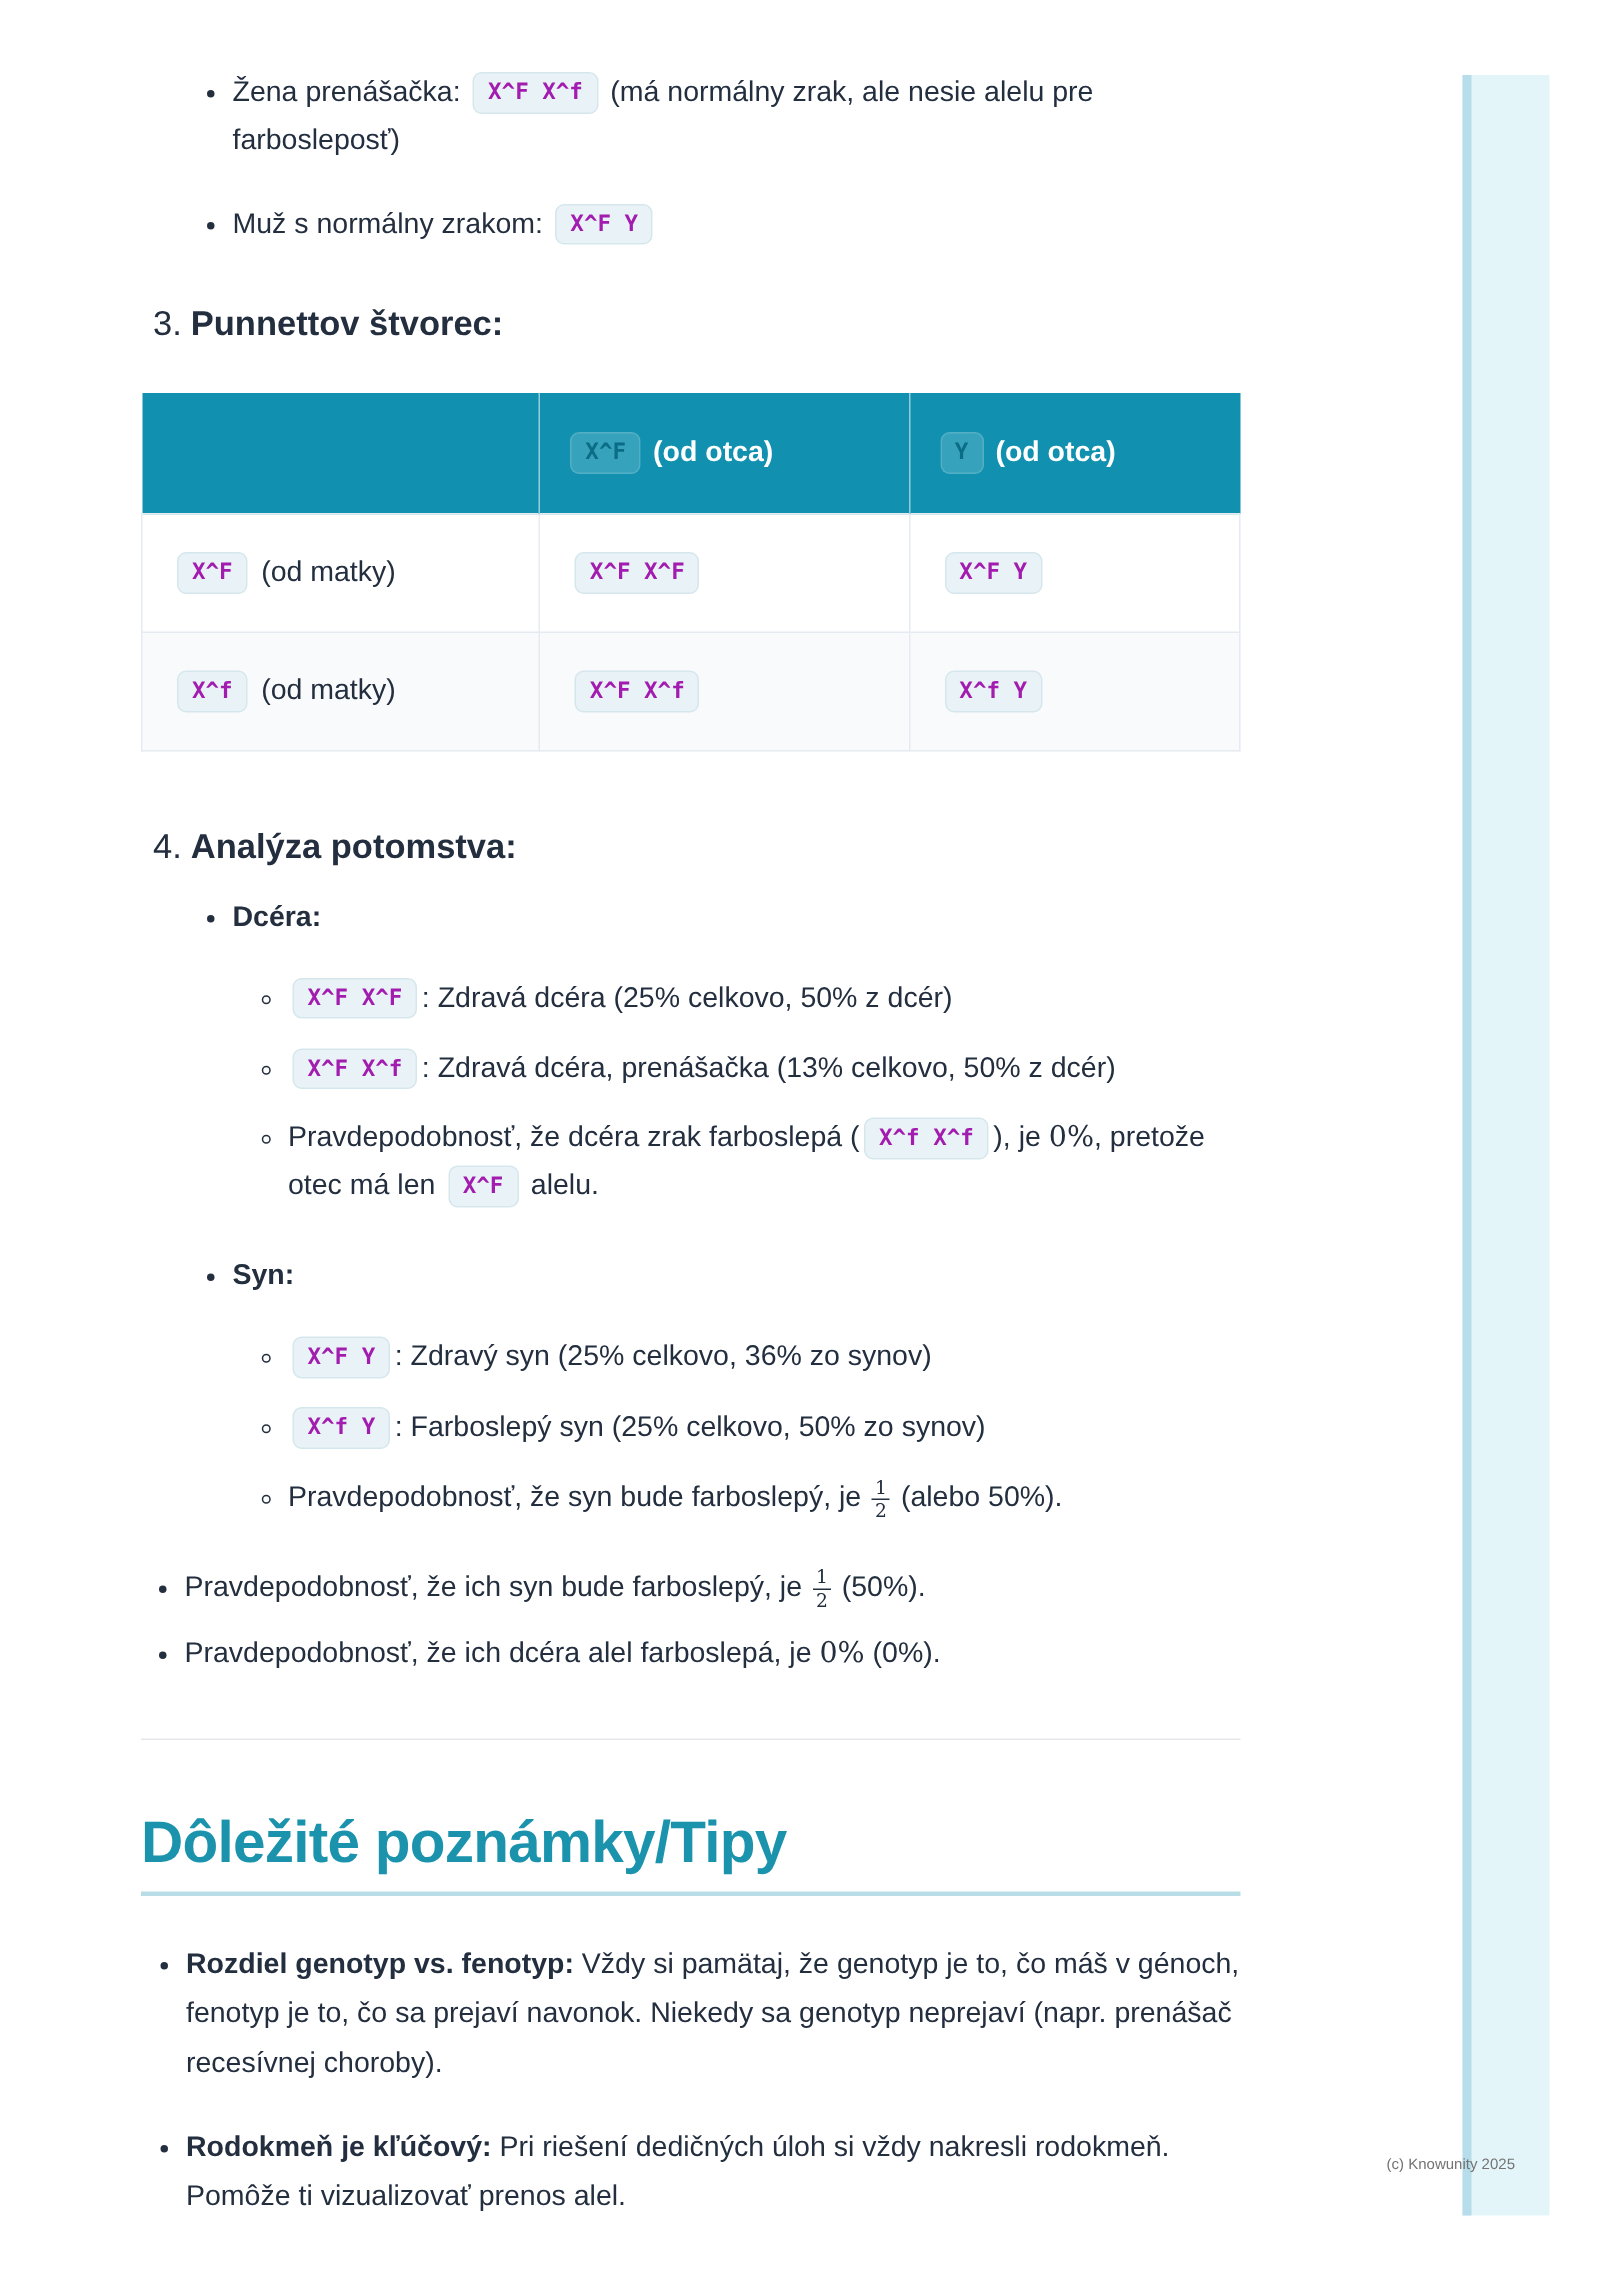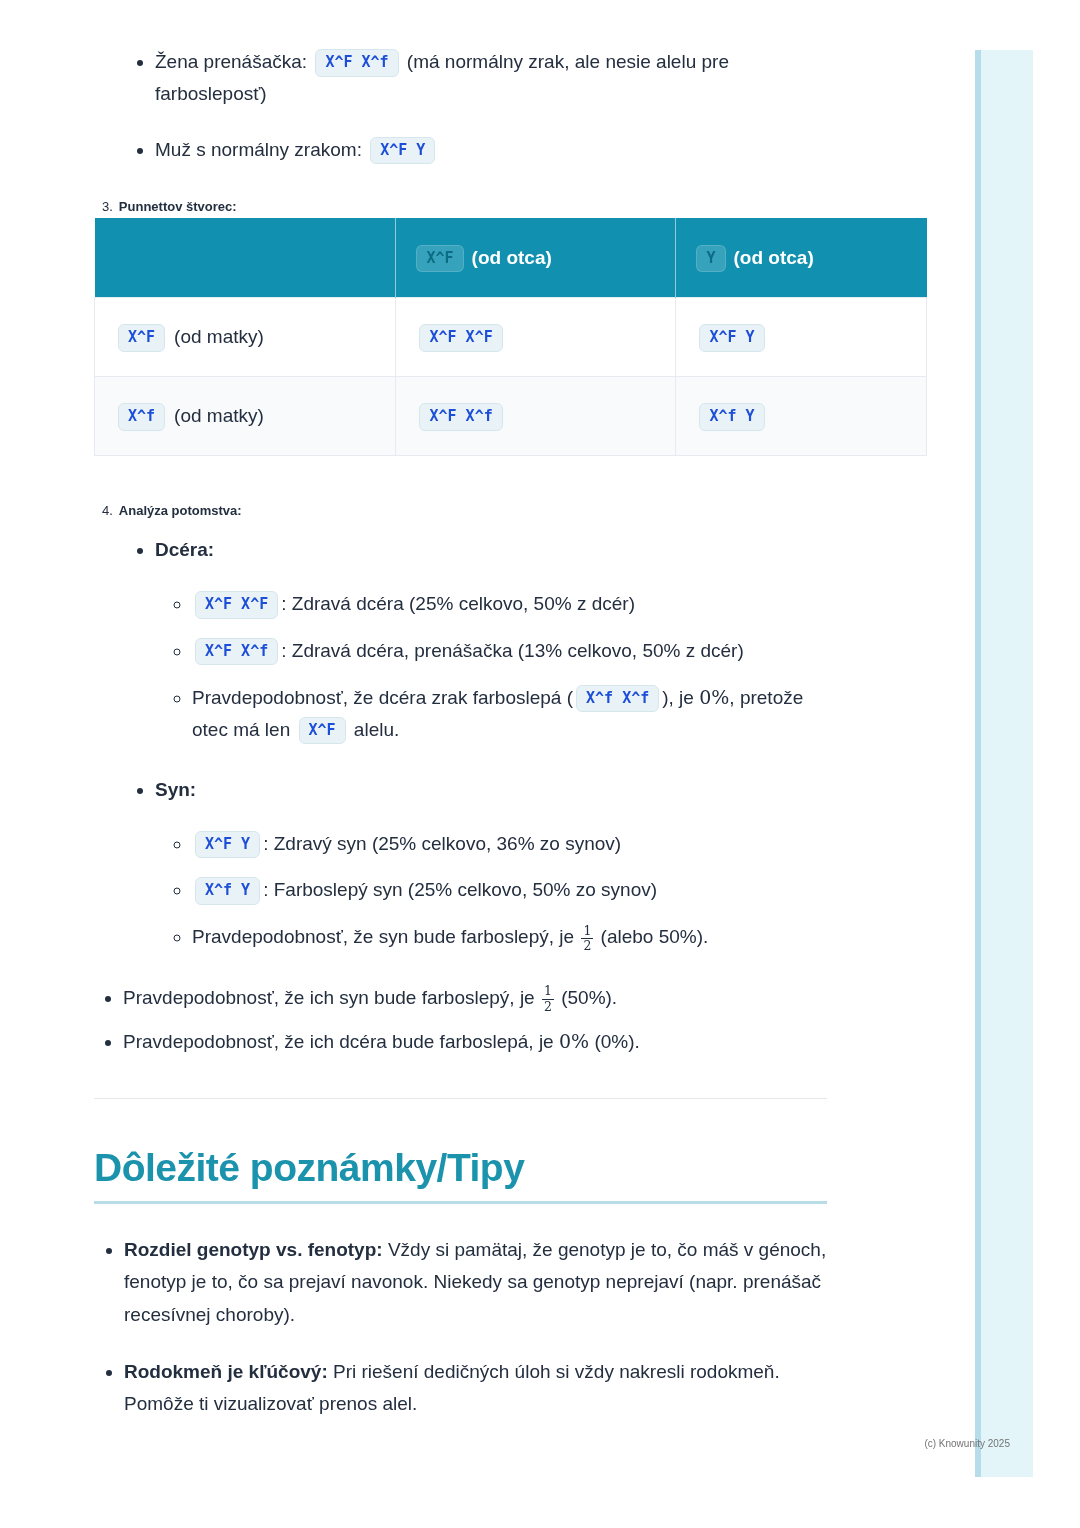--- a/index.html
+++ b/index.html
@@ -17,38 +17,38 @@
   }
   ul{margin:0;}
   .lvl1-list{list-style:disc;padding-left:61px;margin:0;}
   .lvl1-list > li{margin-bottom:24px;}
   .lvl2-list{list-style:circle;padding-left:37px;margin:22px 0 28px 0;}
   .lvl2-list > li{margin-bottom:15px;}
   .plain-list{list-style:disc;padding-left:29px;margin:22px 0 0 0;}
   .plain-list > li{margin-bottom:12px;}
   .tips-list{list-style:disc;padding-left:30px;margin:30px 0 0 0;}
   .tips-list > li{margin-bottom:24px;line-height:1.72;}
-  .num-heading{margin:30px 0 0 8px;font-size:13px;}
+  .num-heading{margin:30px 0 0 8px;font-size:23px;}
   .num-heading .num{font-weight:normal;margin-right:6px;}
   .num-heading .lbl{font-weight:bold;}
   .chip{
     display:inline-block;font-family:"DejaVu Sans Mono",monospace;
-    font-size:15px;font-weight:bold;color:#1d4ed8;background:#e9f3f7;
+    font-size:15px;font-weight:bold;color:#a21caf;background:#e9f3f7;
     border:1px solid #d5e7ed;border-radius:6px;padding:3px 9px;
     line-height:1.3;white-space:pre;margin:0 3px;vertical-align:1px;
   }
   .chip-header{
     display:inline-block;font-family:"DejaVu Sans Mono",monospace;
     font-size:15px;font-weight:bold;color:#0b6c85;
     background:rgba(255,255,255,0.16);border:1px solid rgba(255,255,255,0.14);
     border-radius:6px;padding:3px 9px;line-height:1.3;white-space:pre;
     margin-right:8px;vertical-align:1px;
   }
   table.punnett{
-    width:833px;border-collapse:collapse;
+    width:733px;border-collapse:collapse;margin-top:28px;
   }
   table.punnett th{
     background:#1191af;color:#ffffff;font-weight:bold;text-align:left;
     padding:24px 20px;font-size:19px;border-right:1px solid rgba(255,255,255,0.55);
   }
   table.punnett th:last-child{border-right:none;}
   table.punnett td{
     border:1px solid #e6ebf1;padding:23px 20px;font-size:19px;background:#ffffff;
   }
   table.punnett tr.alt td{background:#f8fafc;}
@@ -158,21 +158,21 @@
       </ul>
     </li>
   </ul>
 
 
   <ul class="plain-list">
     <li>
       <span>Pravdepodobnosť, že ich syn bude farboslepý, je </span><span class="frac"><span class="num">1</span><span class="den">2</span></span><span> (50%).</span>
     </li>
     <li>
-      <span>Pravdepodobnosť, že ich dcéra bude farboslepá, je </span><span class="math-serif">0%</span><span> (0%).</span>
+      <span>Pravdepodobnosť, že ich dcéra alel farboslepá, je </span><span class="math-serif">0%</span><span> (0%).</span>
     </li>
   </ul>
 
   <hr class="divider">
 
   <h1 class="notes-title">Dôležité poznámky/Tipy</h1>
 
   <ul class="tips-list">
     <li>
       <span class="bold-inline">Rozdiel genotyp vs. fenotyp:</span><span> Vždy si pamätaj, že genotyp je to, čo máš v génoch, fenotyp je to, čo sa prejaví navonok. Niekedy sa genotyp neprejaví (napr. prenášač recesívnej choroby).</span>

